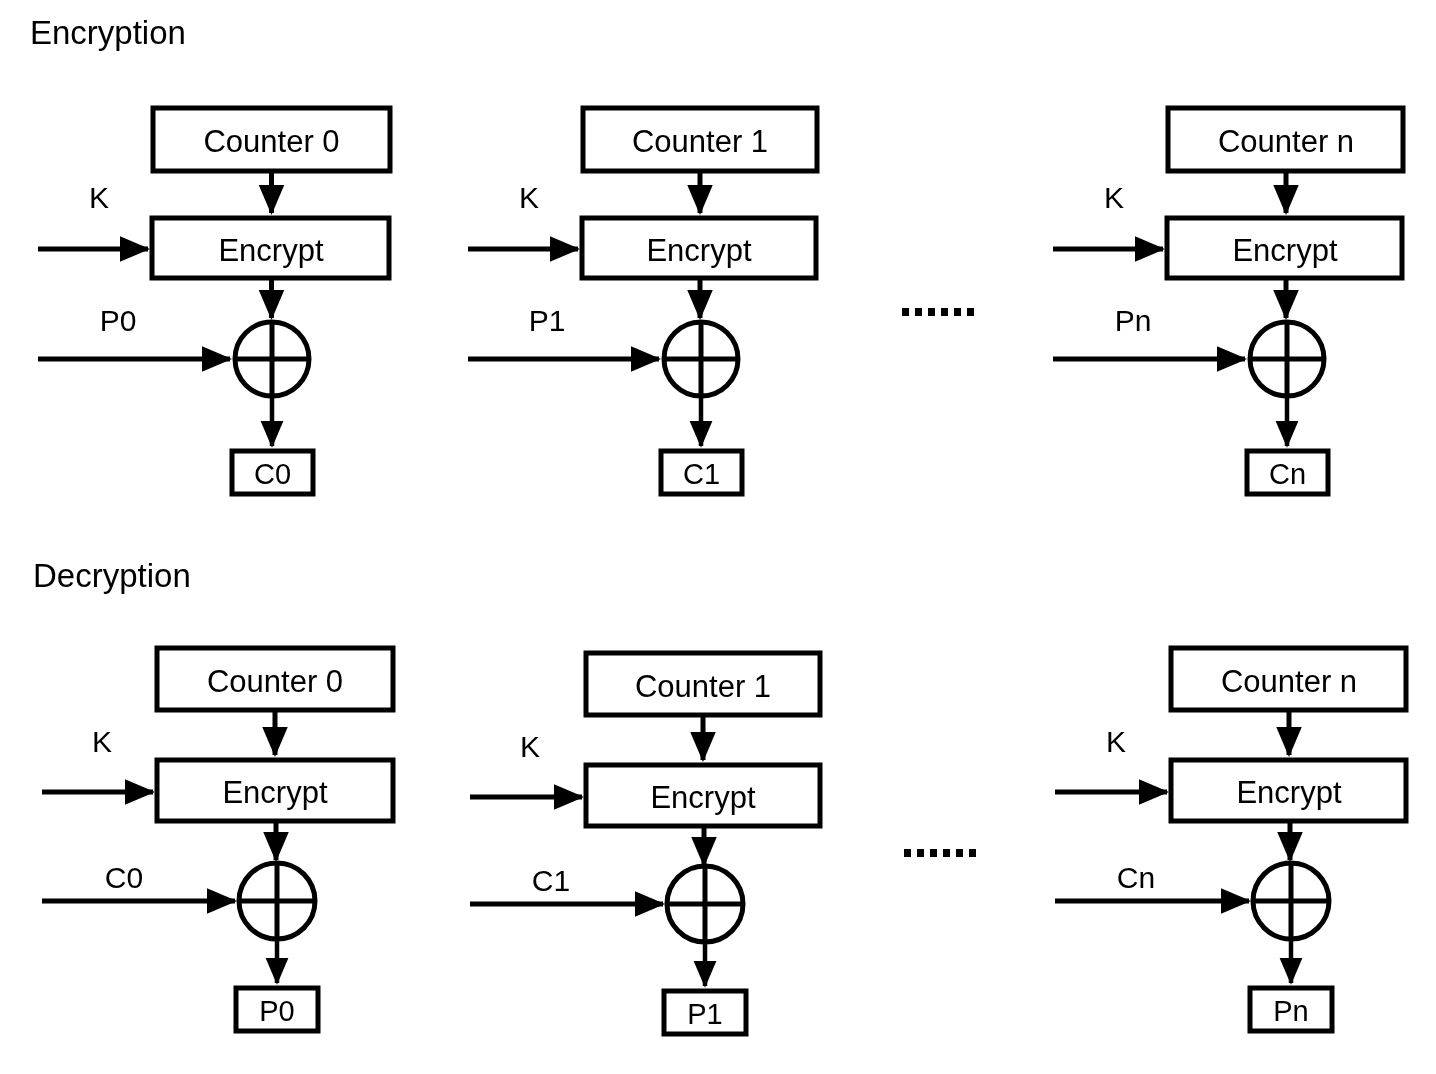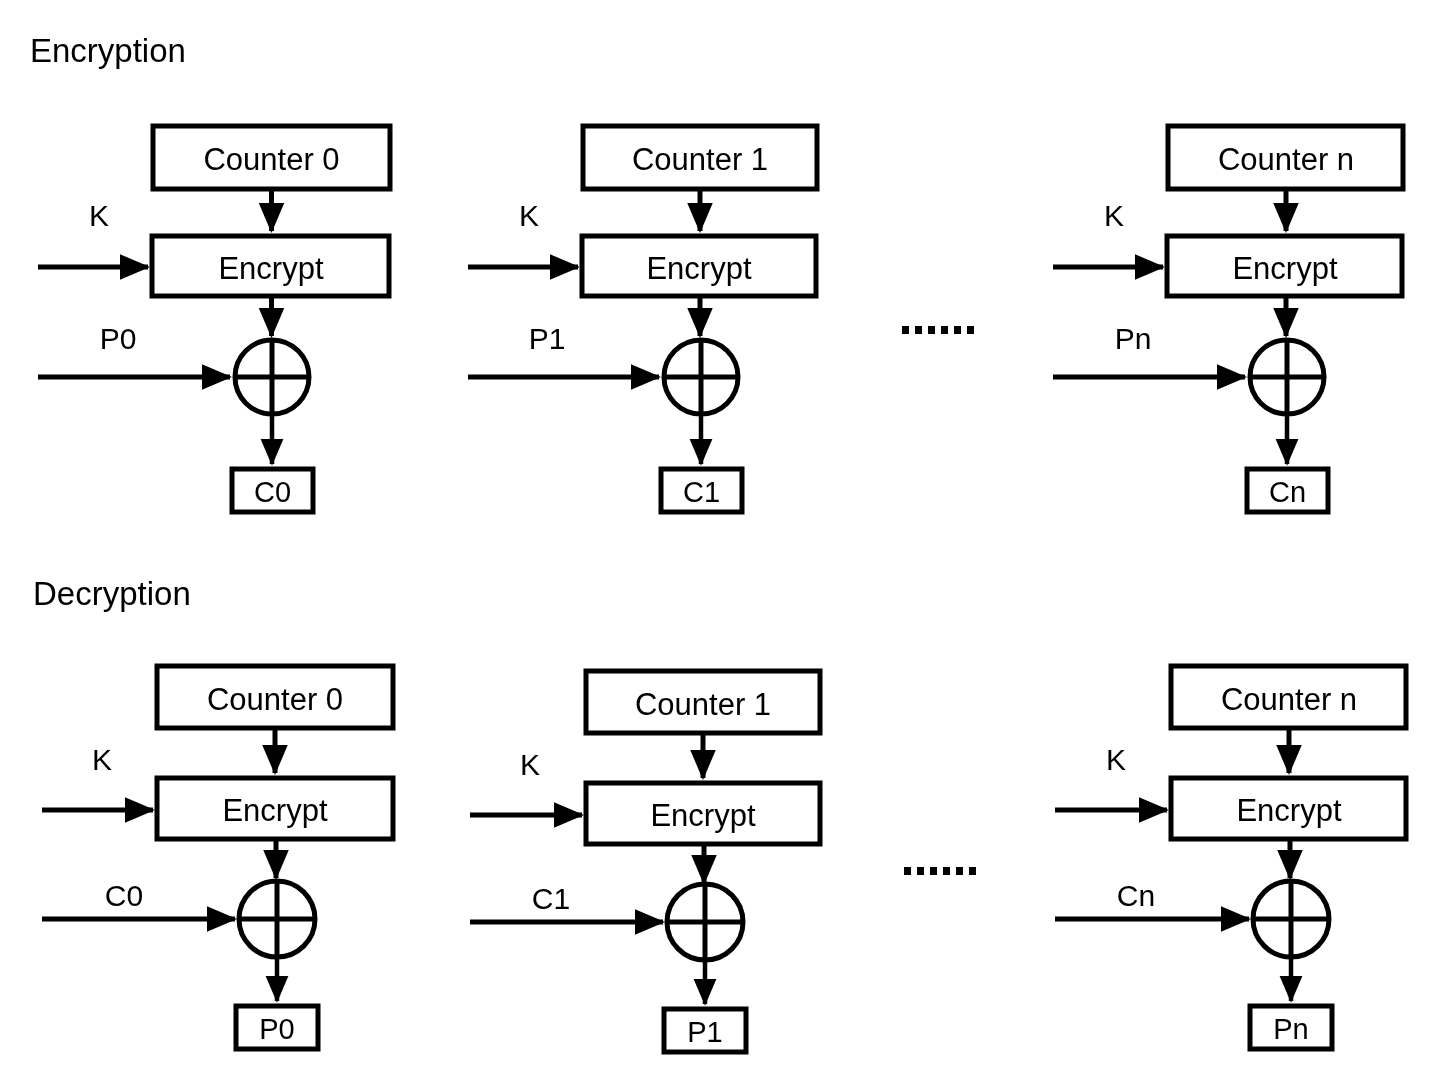--- a/index.html
+++ b/index.html
@@ -12,21 +12,20 @@
     width: 1436px;
     height: 1074px;
     font-family: "Liberation Sans", sans-serif;
     color: #000000;
     overflow: hidden;
   }
   #diagram-root {
     position: relative;
     width: 1436px;
     height: 782px;
-    margin-top: 18px;
   }
   svg.diagram {
     display: block;
     width: 1436px;
     height: 1074px;
     background: #ffffff;
   }
   .box-rect {
     fill: #ffffff;
     stroke: #000000;

